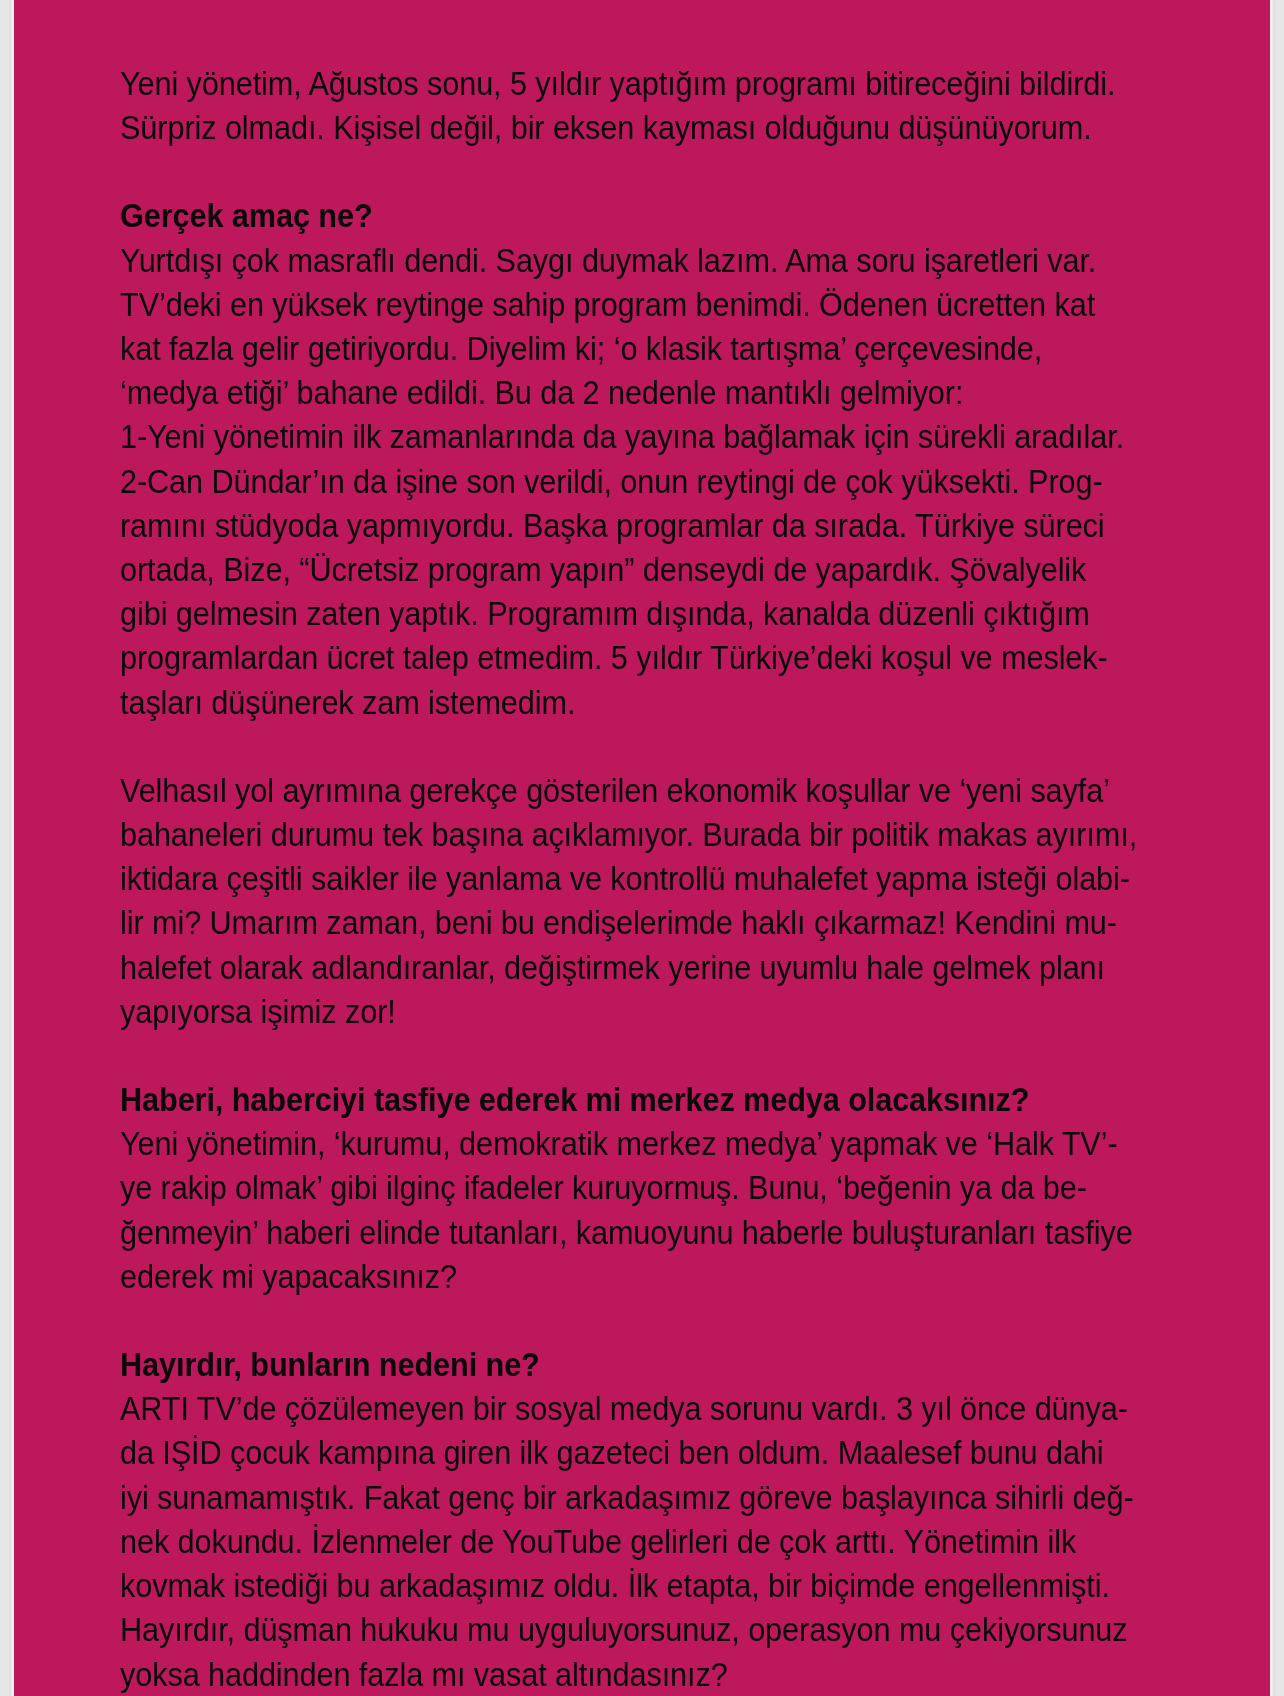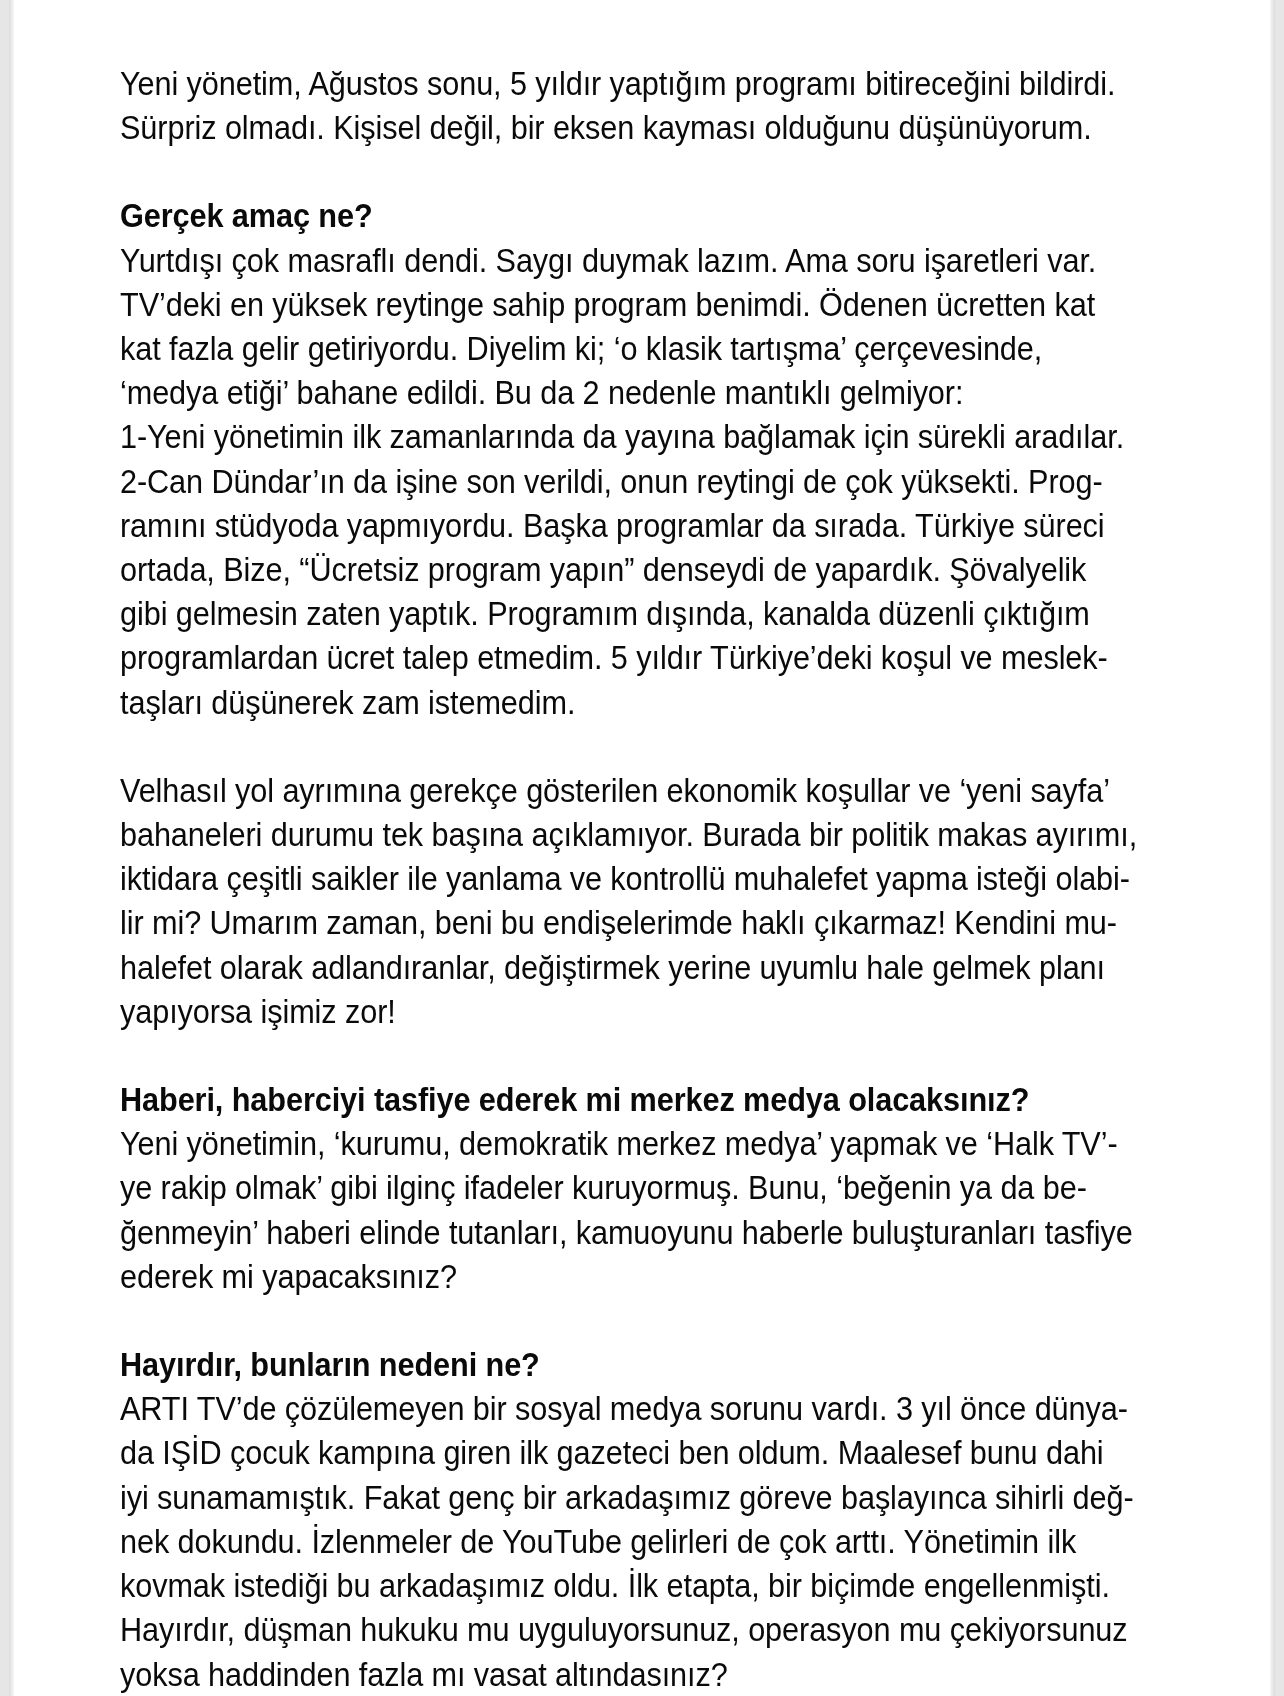--- a/index.html
+++ b/index.html
@@ -11,21 +11,21 @@
     height: 1696px;
     background: #e8e8e8;
     font-family: "Liberation Sans", "DejaVu Sans", sans-serif;
     overflow: hidden;
   }
 
   #page-root {
     position: relative;
     width: 1284px;
     height: 1696px;
-    background: #ffffff;
+    background: #be185d;
     box-sizing: border-box;
     border-left: 9px solid #e6e6e6;
     border-right: 9px solid #e6e6e6;
     overflow: hidden;
   }
 
   
   .edge-shade-left,
   .edge-shade-right {
     position: absolute;

